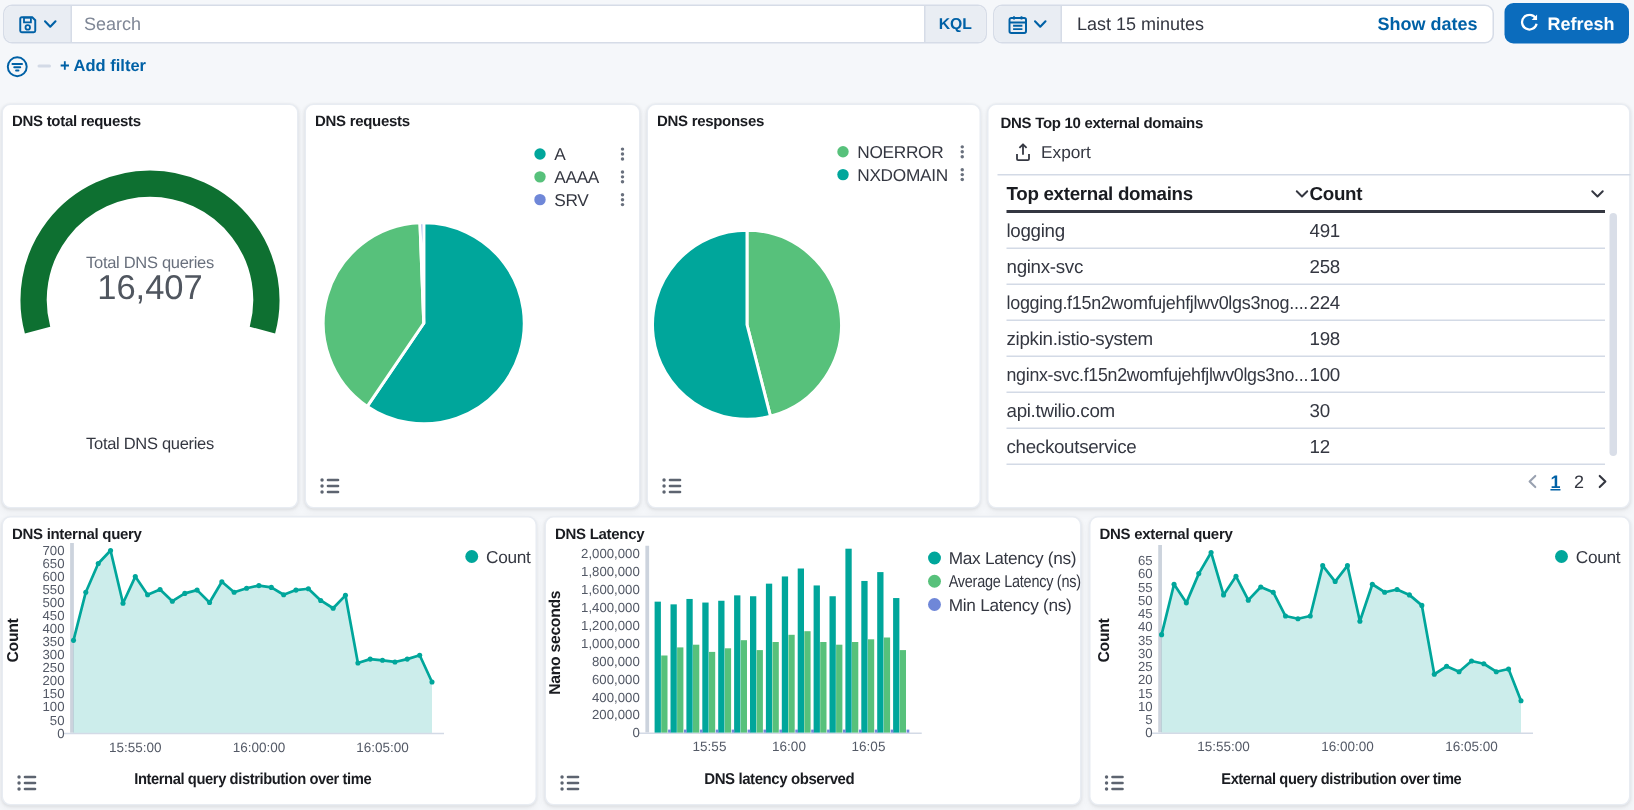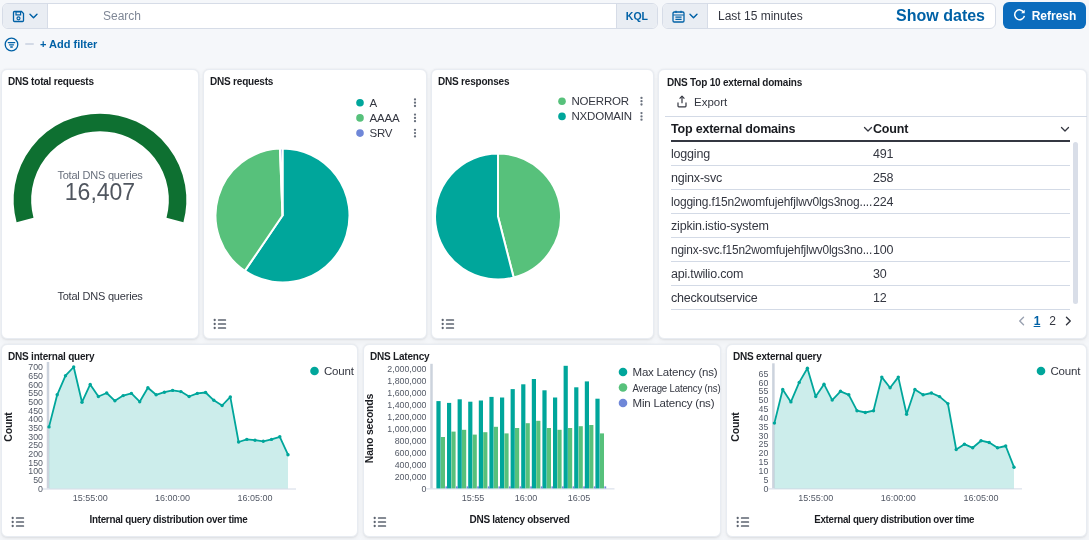--- a/index.html
+++ b/index.html
@@ -17,33 +17,33 @@
     display:flex; align-items:stretch; overflow:hidden;
   }
   .accessory {
     background:#e9edf3; display:flex; align-items:center; justify-content:center;
     gap:4px; padding:0 9px;
   }
   .accessory.right-acc { border-left:1px solid #d6dce7; }
   .accessory.left-acc  { border-right:1px solid #d6dce7; }
   .search-input {
     flex:1; border:none; outline:none; padding:0 8px; font-size:12px;
-    font-family:inherit; color:#343741; background:transparent;margin-left:47px;
+    font-family:inherit; color:#343741; background:transparent;
   }
   .search-input::placeholder { color:#7f8796; }
   .kql-label { font-size:10.5px; font-weight:700; color:#0061a6; }
   .date-group {
     position:absolute; left:662px; top:3px; width:334px; height:26px;
     background:#fff; border:1px solid #d6dce7; border-radius:6px;
     display:flex; align-items:stretch; overflow:hidden;
   }
   .time-range { flex:1; display:flex; align-items:center; padding-left:10px;
     font-size:12px; color:#343741; }
   .show-dates { display:flex; align-items:center; padding-right:10px;
-    font-size:16px; font-weight:600; color:#0061a6; cursor:pointer; }
+    font-size:12px; font-weight:600; color:#0061a6; cursor:pointer; }
   .refresh-btn {
     position:absolute; left:1003px; top:2px; width:83px; height:27px;
     background:#0b6cbd; border:none; border-radius:6px; color:#fff;
     font-size:12px; font-weight:700; font-family:inherit;
     display:flex; align-items:center; justify-content:center; gap:6px; cursor:pointer;
   }
   
   .filter-bar { position:absolute; left:4px; top:36px; height:16px;
     display:flex; align-items:center; }
   .filter-dash { width:9px; height:2px; background:#d3dae6; margin-left:6px; border-radius:1px; }
@@ -266,20 +266,21 @@
         <div class="dtable-row">
           <div class="c1"><span style="display: inline-block; white-space: nowrap;">nginx-svc</span></div>
           <div class="c2">258</div>
         </div>
         <div class="dtable-row">
           <div class="c1"><span style="display: inline-block; white-space: nowrap; transform-origin: left center; transform: scaleX(0.957772);">logging.f15n2womfujehfjlwv0lgs3nog....</span></div>
           <div class="c2">224</div>
         </div>
         <div class="dtable-row">
           <div class="c1"><span style="display: inline-block; white-space: nowrap;">zipkin.istio-system</span></div>
+          <div class="c2">198</div>
         </div>
         <div class="dtable-row">
           <div class="c1"><span style="display: inline-block; white-space: nowrap; transform-origin: left center; transform: scaleX(0.948496);">nginx-svc.f15n2womfujehfjlwv0lgs3no...</span></div>
           <div class="c2">100</div>
         </div>
         <div class="dtable-row">
           <div class="c1"><span style="display: inline-block; white-space: nowrap;">api.twilio.com</span></div>
           <div class="c2">30</div>
         </div>
         <div class="dtable-row">

